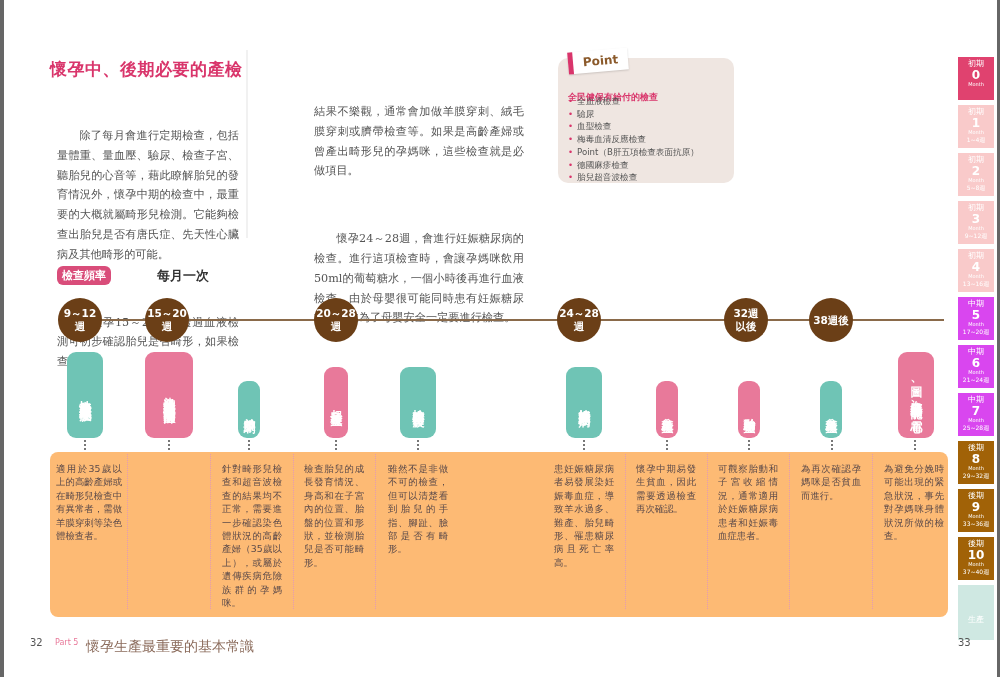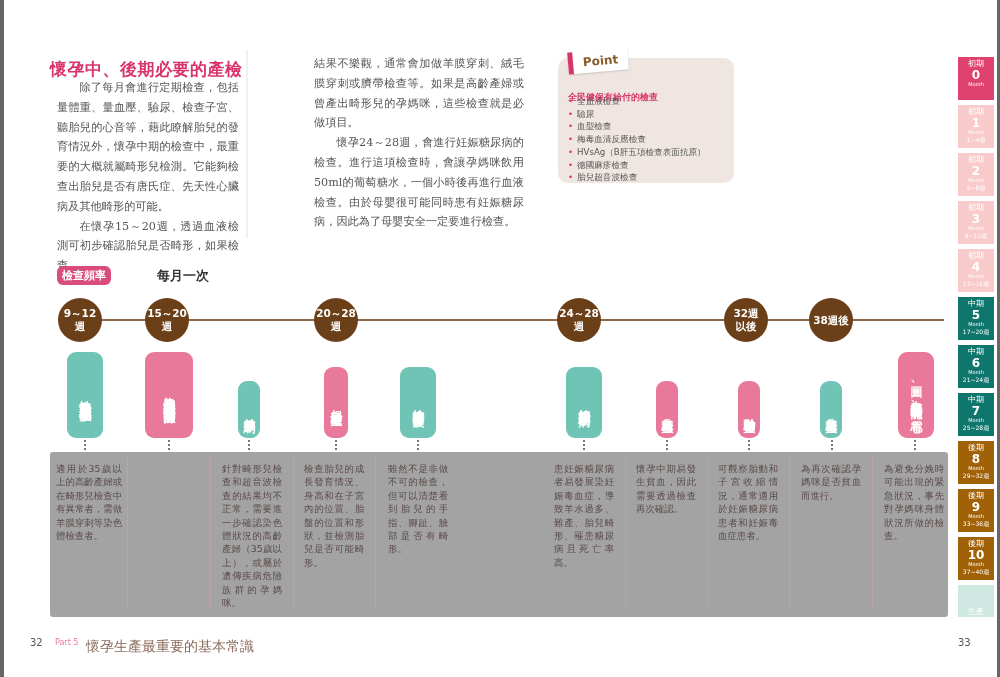--- a/index.html
+++ b/index.html
@@ -5,21 +5,21 @@
   * { box-sizing: border-box; margin: 0; padding: 0; }
   html, body { width: 1000px; height: 677px; overflow: hidden; background: #ffffff; }
   body { position: relative; font-family: "DejaVu Sans", "Liberation Sans", sans-serif; color: #4a4a4a; }
   .spine { position: absolute; left: 0; top: 0; width: 4px; height: 677px; background: #666; }
   .spine-r { position: absolute; right: 0; top: 0; width: 3px; height: 677px; background: #666; }
 
   
   .intro { position: absolute; left: 50px; top: 48px; width: 440px; height: 190px; }
   .title { position: absolute; left: 0; top: 10px; font-size: 17px; font-weight: bold; color: #d9356b; letter-spacing: 0.5px; white-space: nowrap; }
   .col { position: absolute; font-family: "DejaVu Serif", "Liberation Serif", serif; font-size: 11.2px; line-height: 19.8px; color: #555; text-align: justify; }
-  .col p { text-indent: 2em; }
+  .col p { text-indent: 2em; margin-top: 48px; }
   .col1 { left: 7px; top: 30px; width: 182px; }
   .col2 { left: 264px; top: 6px; width: 210px; }
   .col1-bg { position: absolute; left: 0; top: 2px; width: 198px; height: 188px; background: #fff; border-right: 2px solid #f1f1f1; }
   .col2-bg { position: absolute; left: 205px; top: 0; width: 220px; height: 190px; background: #fff; }
 
   
   .point { position: absolute; left: 558px; top: 58px; width: 176px; height: 125px; background: #efe6e1; border-radius: 10px; }
   .point-tag { position: absolute; left: 10px; top: -8px; width: 60px; height: 22px; background: #fff; transform: rotate(-5deg); box-shadow: 0 1px 2px rgba(0,0,0,0.15); border-left: 5px solid #d9356b; }
   .point-tag span { display: block; text-align: center; font-size: 12px; font-weight: bold; color: #8b5a2b; line-height: 22px; }
   .point-head { position: absolute; left: 10px; top: 33px; font-size: 9px; font-weight: bold; color: #d9356b; }
@@ -36,34 +36,34 @@
   .timeline-line { position: absolute; left: 100px; top: 319px; width: 844px; height: 2px; background: #8a6a4a; }
   .node { position: absolute; width: 44px; height: 44px; border-radius: 50%; background: #6b3f17; color: #fff; font-size: 10.5px; font-weight: bold; display: flex; flex-direction: column; align-items: center; justify-content: center; line-height: 13px; text-align: center; }
 
   
   .vtag { position: absolute; border-radius: 9px; color: #fff; font-size: 12px; font-weight: bold; writing-mode: vertical-rl; text-orientation: upright; padding: 7px 3px; line-height: 15px; letter-spacing: 1px; display: flex; align-items: center; justify-content: center; }
   .teal { background: #6fc4b5; }
   .pink { background: #e8799a; }
   .dots { position: absolute; width: 0; border-left: 2px dotted #777; }
 
   
-  .panel { position: absolute; left: 50px; top: 452px; width: 898px; height: 165px; background: #a3a3a3; border-radius: 3px; }
+  .panel { position: absolute; left: 50px; top: 452px; width: 898px; height: 165px; background: #fdba74; border-radius: 8px; }
   .cell { position: absolute; top: 10px; font-size: 9.4px; line-height: 13.4px; color: #5b4a4a; text-align: justify; }
   .sep { position: absolute; top: 2px; height: 155px; border-left: 1.5px dotted #e39ab3; }
 
   
   .tabs { position: absolute; left: 958px; top: 57px; width: 36px; }
   .tab { position: absolute; left: 0; width: 36px; height: 43px; border-radius: 0; color: #fff; text-align: center; }
   .tab .t1 { font-size: 8px; line-height: 10px; padding-top: 2px; display: block; }
   .tab .t2 { font-size: 12px; font-weight: bold; line-height: 12px; display: block; }
   .tab .t3 { font-size: 5px; line-height: 7px; display: block; }
   .tab .t4 { font-size: 6px; line-height: 8px; display: block; }
   .tab.active { background: #e0426f; }
   .tab.early { background: #f9caca; }
-  .tab.mid { background: #0f766e; }
+  .tab.mid { background: #d946ef; }
   .tab.late { background: #a16207; }
   .tab.birth { background: #cfe8e2; }
 
   
   .footer-left { position: absolute; left: 30px; top: 637px; font-size: 10px; color: #555; }
   .footer-part { position: absolute; left: 55px; top: 638px; font-size: 8px; color: #e8799a; }
   .footer-chapter { position: absolute; left: 86px; top: 638px; font-size: 14px; color: #8b6b5b; }
   .footer-right { position: absolute; left: 958px; top: 637px; font-size: 10px; color: #555; }
 </style>
 </head>
@@ -89,21 +89,21 @@
 <div class="point">
   <div class="point-tag">
       <span>Point</span>
     </div>
   <div class="point-head">全民健保有給付的檢查</div>
   <ul class="point-list">
     <li>全血液檢查</li>
     <li>驗尿</li>
     <li>血型檢查</li>
     <li>梅毒血清反應檢查</li>
-    <li>HVsAg（B肝五項檢查表面抗原）</li>
+    <li>Point（B肝五項檢查表面抗原）</li>
     <li>德國麻疹檢查</li>
     <li>胎兒超音波檢查</li>
   </ul>
 </div>
 
 <div class="freq">
   <span class="freq-badge">檢查頻率</span>
   <span class="freq-value">每月一次</span>
 </div>
 
@@ -234,21 +234,21 @@
       <span class="t2">9</span>
       <span class="t3">Month</span>
       <span class="t4">33~36週</span>
     </div>
   <div class="tab late" style="top:480px">
       <span class="t1">後期</span>
       <span class="t2">10</span>
       <span class="t3">Month</span>
       <span class="t4">37~40週</span>
     </div>
-  <div class="tab birth" style="top:528px;height:32px;padding-top:20px">
+  <div class="tab birth" style="top:528px;height:55px;padding-top:28px">
       <span class="t1">生產</span>
     </div>
 </div>
 
 <div class="footer-left">32</div>
 <div class="footer-part">Part 5</div>
 <div class="footer-chapter">懷孕生產最重要的基本常識</div>
 <div class="footer-right">33</div>
 
 </body></html>

